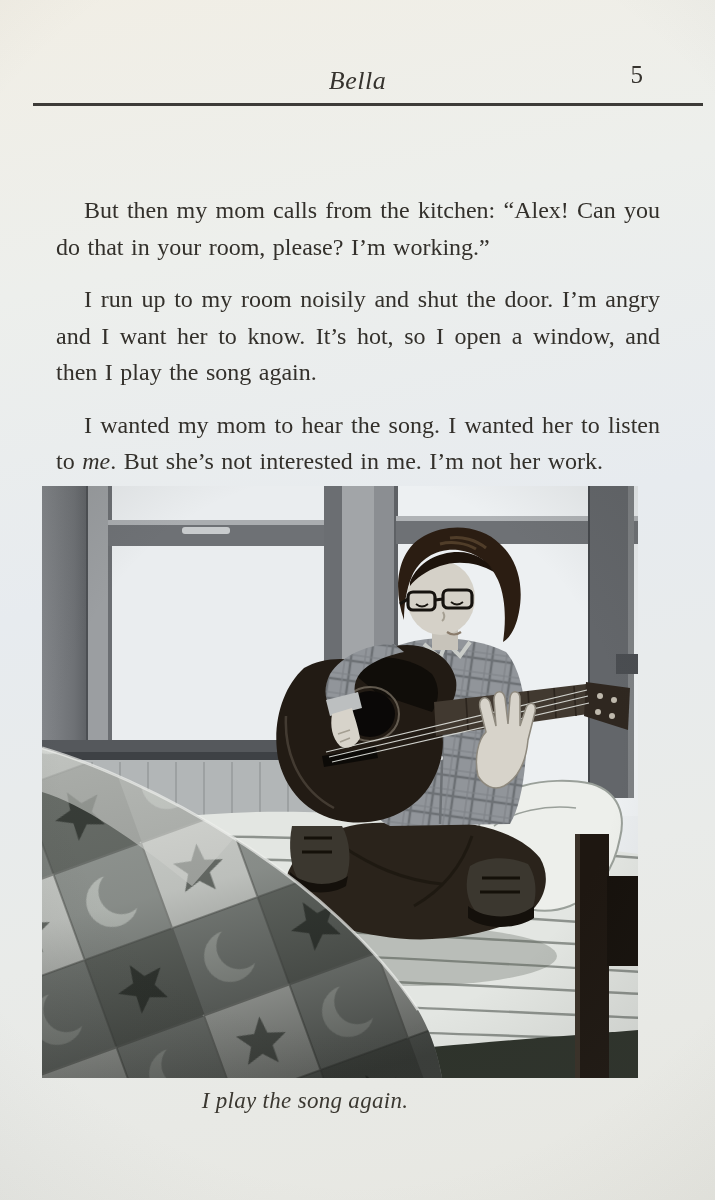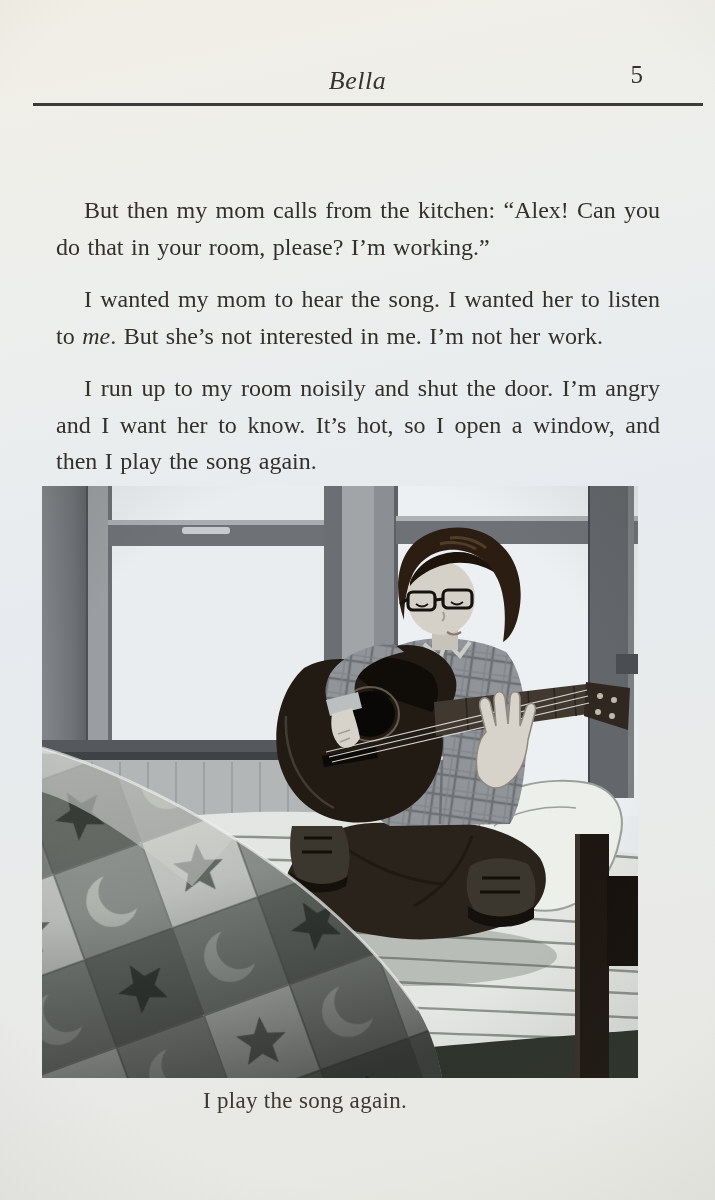--- a/index.html
+++ b/index.html
@@ -27,36 +27,36 @@
     font-size:24px;line-height:36.5px;text-align:justify;
     word-spacing:1.5px;
   }
   .body-text p{margin:16px;text-indent:28px;}
   .illustration-figure{
     position:absolute;top:486px;left:42px;width:596px;margin:0;
   }
   .illustration-figure svg{display:block;}
   .illustration-caption{
     position:absolute;top:1088px;left:0;width:610px;text-align:center;
-    font-size:23px;color:#3b3831;letter-spacing:.3px;
+    font-style:italic;font-size:23px;color:#3b3831;letter-spacing:.3px;
   }
 </style>
 </head>
 <body>
 
 <div class="page">
 
   <span class="running-title">Bella</span>
   <span class="page-number">5</span>
   <hr class="header-rule">
 
   <main class="body-text">
       <p><span>But then my mom calls from the kitchen: “Alex! Can you do that in your room, please? I’m working.”</span></p>
+      <p><span>I run up to my room noisily and shut the door. I’m angry and I want her to know. It’s hot, so I open a window, and then I play the song again.</span></p>
       <p><span>I wanted my mom to hear the song. I wanted her to listen to </span><i>me</i><span>. But she’s not interested in me. I’m not her work.</span></p>
-      <p><span>I run up to my room noisily and shut the door. I’m angry and I want her to know. It’s hot, so I open a window, and then I play the song again.</span></p>
     </main>
 
   <figure class="illustration-figure">
     <svg role="img" width="596" height="592" viewBox="0 0 596 592" aria-label="Black-and-white illustration: a boy with glasses sits cross-legged on his bed playing an acoustic guitar in front of two windows; a patchwork quilt with stars and moons lies in the foreground and a dark bed frame stands at the right.">
       <defs>
         <linearGradient id="wallG" x1="0" y1="0" x2="1" y2="0">
           <stop offset="0" stop-color="#84878b"></stop>
             <stop offset="0.7" stop-color="#6e7175"></stop>
             <stop offset="1" stop-color="#5d6064"></stop>
         </linearGradient>

